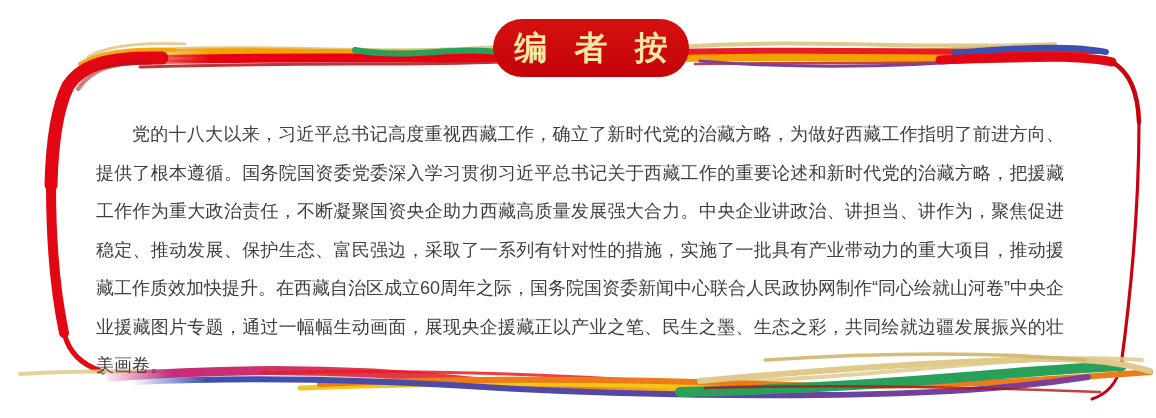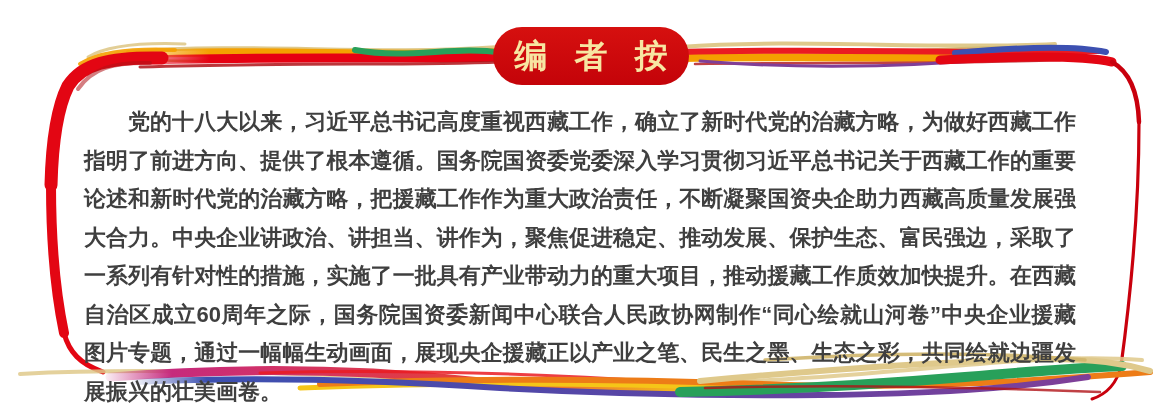--- a/index.html
+++ b/index.html
@@ -26,47 +26,46 @@
     left: 493px;
     top: 19px;
     width: 196px;
     height: 58px;
     border-radius: 29px;
     background: linear-gradient(180deg, var(--badge-red) 0%, var(--badge-red-deep) 100%);
     display: flex;
     align-items: center;
     justify-content: center;
     z-index: 3;
-    margin-top: 8px;
   }
   .badge-label {
     color: var(--badge-text-gold);
     font-size: 33px;
     font-weight: bold;
     letter-spacing: 9px;
     margin-right: -9px;
     white-space: nowrap;
     line-height: 1;
     padding-bottom: 2px;
   }
   .note {
     position: absolute;
     left: 80px;
     top: 99px;
     width: 1000px;
     z-index: 2;
   }
   .note p {
-    margin: 4px;
-    font-size: 22px;
+    margin: 16px;
+    font-size: 18px;
     line-height: 38.5px;
     color: var(--body-text);
     text-align: justify;
     text-indent: 2em;
-    font-weight: 700;
+    font-weight: 400;
   }
 </style>
 </head>
 <body>
 
 <div class="stage">
 
   <svg class="frame" viewBox="0 0 1156 418" fill="none" xmlns="http://www.w3.org/2000/svg">
     <defs>
       <linearGradient id="fadeRed" gradientUnits="userSpaceOnUse" x1="105" y1="0" x2="210" y2="0">

